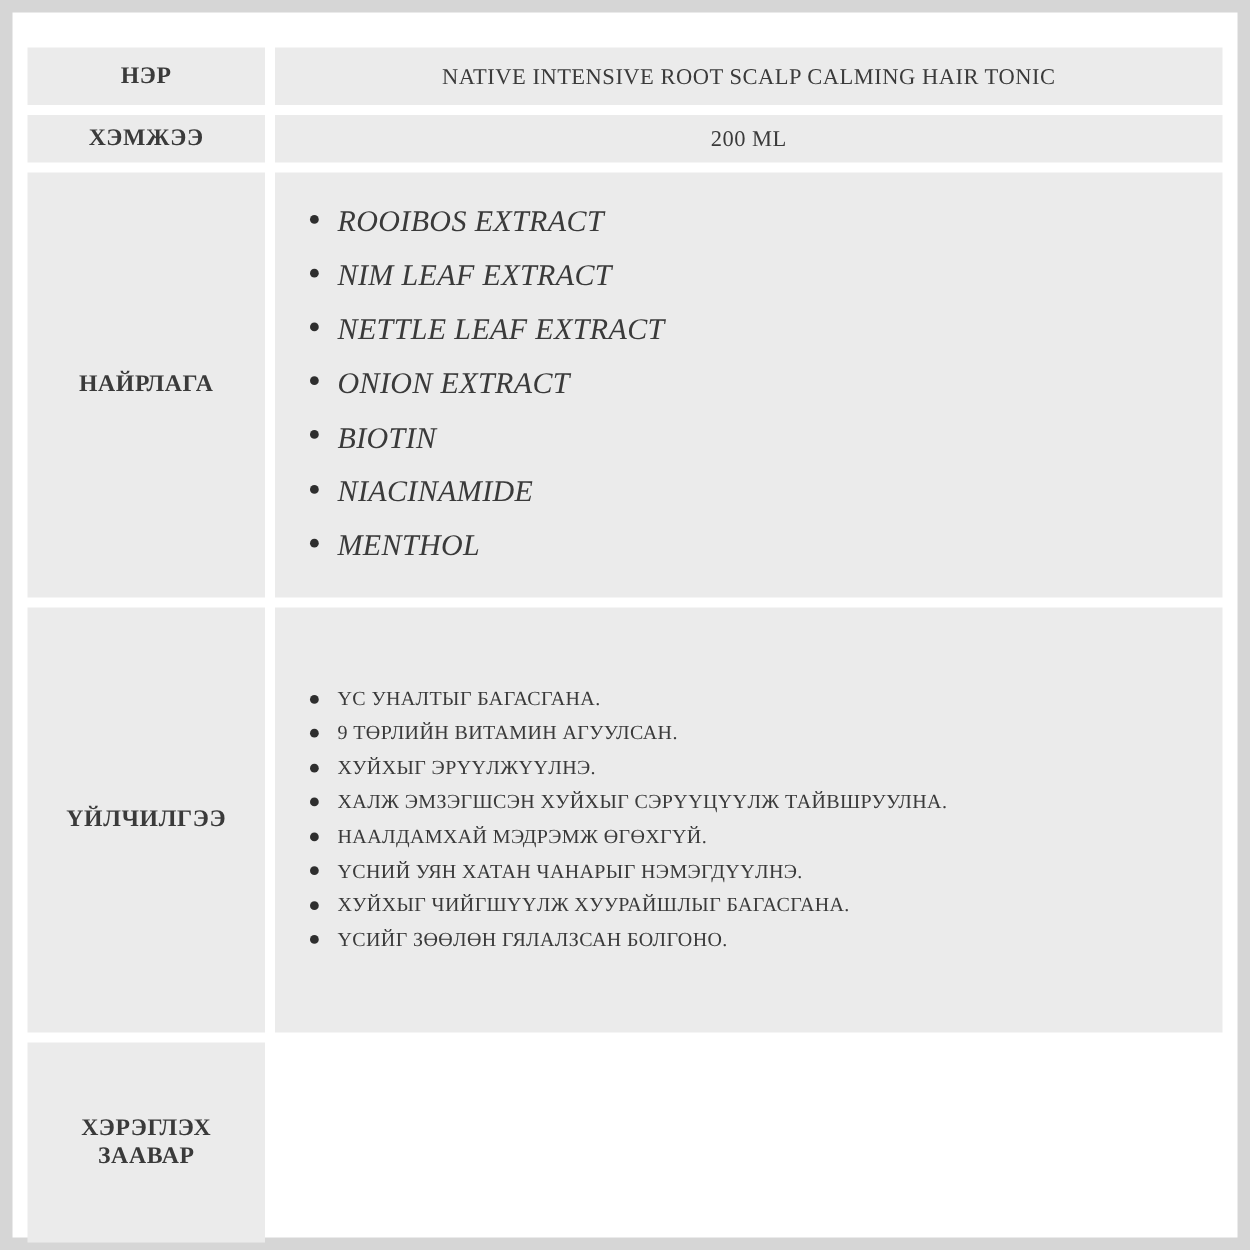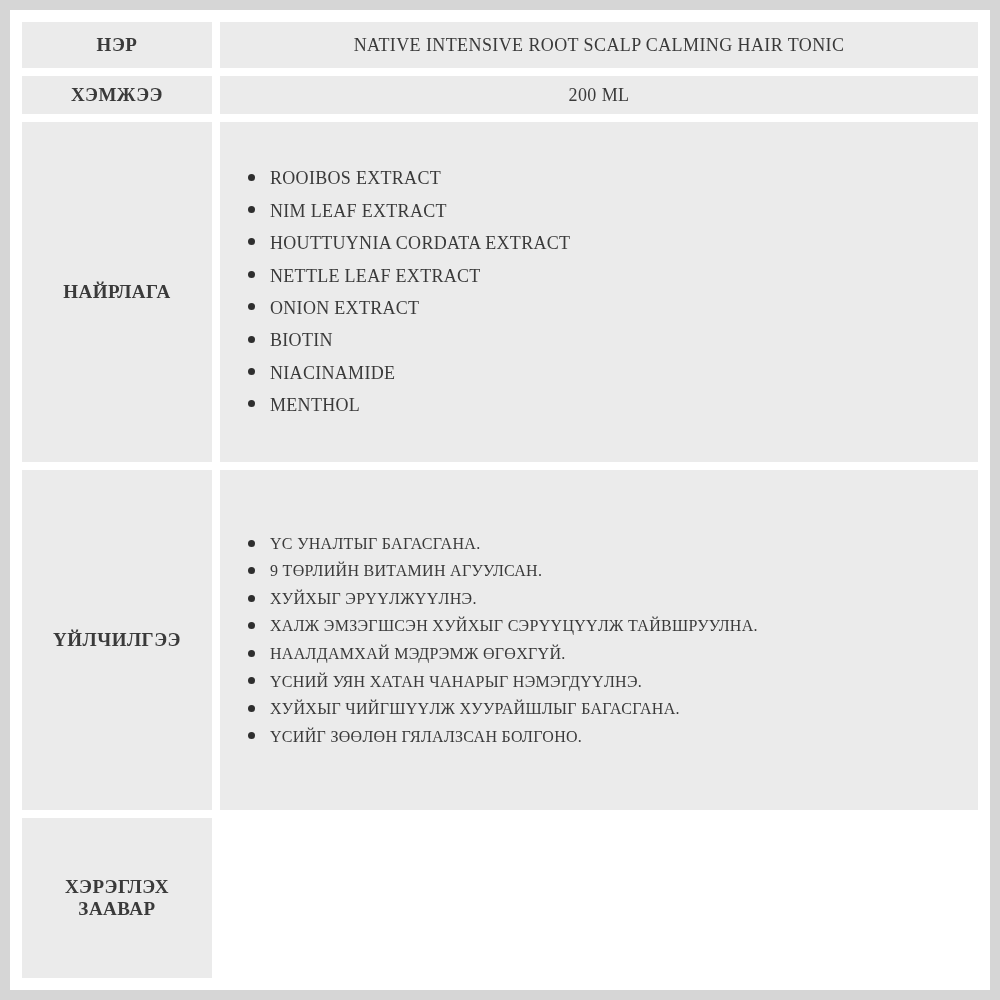--- a/index.html
+++ b/index.html
@@ -17,20 +17,21 @@
     padding: 12px;
   }
   .grid {
     box-sizing: border-box;
     display: grid;
     width: 100%;
     height: 100%;
     grid-template-columns: 190px 1fr;
     grid-template-rows: 46px 38px 340px 340px 1fr;
     gap: 8px;
+    margin-top: 16px;
   }
   .cell {
     background: #ebebeb;
     color: #3a3a3a;
     overflow: hidden;
   }
   .label-cell {
     display: flex;
     align-items: center;
     justify-content: center;
@@ -60,22 +61,23 @@
     padding: 0;
   }
   ul.bullet-list li {
     position: relative;
     padding-left: 24px;
     font-size: 16px;
     line-height: 1.72;
     letter-spacing: 0.3px;
   }
   ul.bullet-list.en li {
-    font-size: 18px;
+    font-size: 24px;
     line-height: 1.8;
+    font-style: italic;
   }
   ul.bullet-list li::before {
     content: "";
     position: absolute;
     left: 2px;
     top: 0.62em;
     width: 7px;
     height: 7px;
     border-radius: 50%;
     background: #2e2e2e;
@@ -104,21 +106,20 @@
       <span>200 ML</span>
     </div>
 
     <div class="cell label-cell">
       <span>НАЙРЛАГА</span>
     </div>
     <div class="cell list-cell">
       <ul class="bullet-list en">
           <li>ROOIBOS EXTRACT</li>
           <li>NIM LEAF EXTRACT</li>
-          <li>HOUTTUYNIA CORDATA EXTRACT</li>
           <li>NETTLE LEAF EXTRACT</li>
           <li>ONION EXTRACT</li>
           <li>BIOTIN</li>
           <li>NIACINAMIDE</li>
           <li>MENTHOL</li>
         </ul>
     </div>
 
     <div class="cell label-cell">
       <span>ҮЙЛЧИЛГЭЭ</span>

